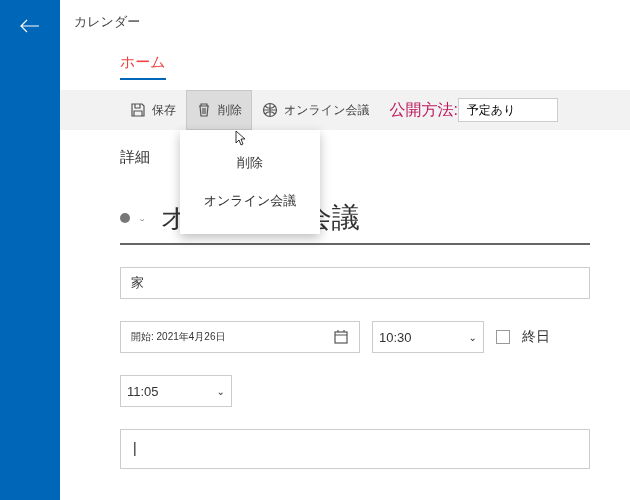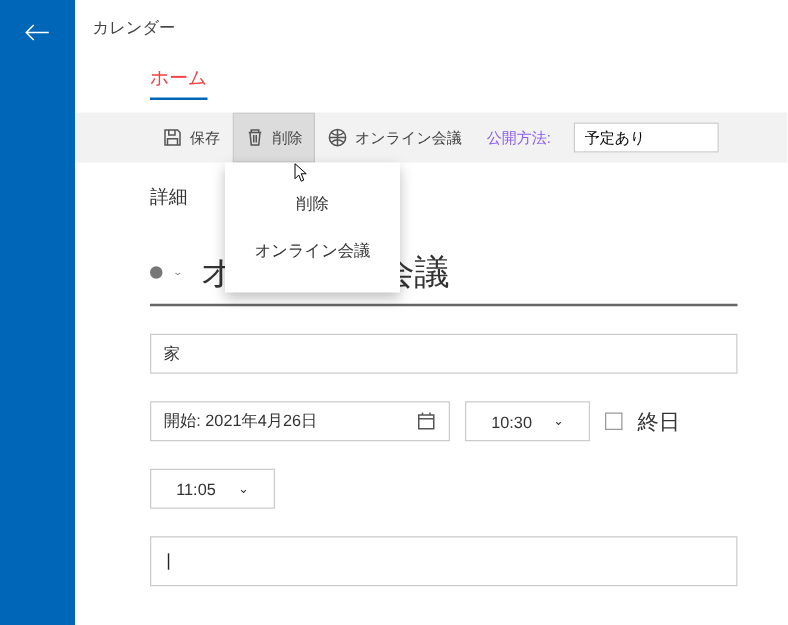--- a/index.html
+++ b/index.html
@@ -7,38 +7,38 @@
   .sidebar { width: 60px; background: #0067B8; flex-shrink: 0; padding-top: 18px; display:flex; justify-content:center; }
   .back-arrow { color:#fff; font-size:18px; line-height:1; }
   .main { flex:1; display:flex; flex-direction:column; }
   .title-row { padding: 13px 30px 0 14px; font-size:13px; color:#444; }
   .tabs { padding: 22px 0 0 60px; }
   .tab { font-size:15px; color:#ef4444; padding-bottom:6px; border-bottom:2px solid #0067B8; display:inline-block; }
   .toolbar { margin-top:10px; background:#F2F2F2; height:40px; display:flex; align-items:center; padding-left:60px; position:relative;text-align:center; }
   .tbtn { display:flex; align-items:center; gap:6px; height:40px; padding:0 10px; font-size:12px; color:#444; }
   .tbtn.pressed { background:#DCDCDC; box-shadow: inset 0 0 0 1px #c8c8c8; }
   .icon-slot { width:16px; height:16px; display:flex; align-items:center; justify-content:center; }
-  .pubmethod-label { font-size:12px; color:#8b5cf6; margin-left:10px; margin-right:18px; }
-  .pubmethod-field { background:#fff; border:1px solid #ccc; height:24px; font-size:12px; padding:0 8px; width:116px; display:flex; align-items:center; }
+  .pubmethod-label { font-size:16px; color:#be185d; margin-left:10px; margin-right:0; }
+  .pubmethod-field { background:#fff; border:1px solid #ccc; height:24px; font-size:12px; padding:0 8px; width:100px; display:flex; align-items:center; }
   
   .menu { position:absolute; top:40px; left:120px; width:140px; background:#fff; box-shadow:0 4px 10px rgba(0,0,0,.25); padding:14px 0; }
   .menu-item { font-size:13px; color:#333; padding:10px 18px; }
   
   .content { padding: 18px 40px 0 60px; display:flex; flex-direction:column; gap:22px; }
   .details-hdr { font-size:15px; color:#333; }
   .title-row2 { display:flex; align-items:center; border-bottom:2px solid #666; padding-bottom:6px; margin-top:10px; }
   .dot { width:10px; height:10px; border-radius:50%; background:#777; margin-right:8px; }
   .chev { font-size:10px; color:#777; margin-right:14px; transform:scaleY(.7); }
   .event-title { font-size:28px; color:#333; font-weight:300; flex:1; }
   .loc-input { border:1px solid #ccc; height:32px; font-size:13px; padding:0 10px; color:#333; display:flex; align-items:center; }
   .dt-row { display:flex; align-items:center; gap:12px; }
-  .dt-box { border:1px solid #ccc; height:32px; width:240px; display:flex; align-items:center; padding:0 10px; font-size:13px; color:#333; justify-content:space-between; }
-  .time-box { border:1px solid #ccc; height:32px; width:100px; display:flex; align-items:center; justify-content:space-between; padding:0 20px; font-size:13px; color:#333; }
+  .dt-box { border:1px solid #ccc; height:32px; width:240px; display:flex; align-items:center; padding:0 10px; font-size:10px; color:#333; justify-content:space-between; }
+  .time-box { border:1px solid #ccc; height:32px; width:112px; display:flex; align-items:center; justify-content:space-between; padding:0 6px; font-size:13px; color:#333; }
   .check { width:14px; height:14px; border:1px solid #999; }
-  .allday-label { font-size:17px; color:#333; }
+  .allday-label { font-size:14px; color:#333; }
   .desc-box { border:1px solid #ccc; height:40px; padding:10px 12px; font-size:14px; color:#222; }
   svg { stroke:#555; stroke-width:1.2; fill:none; }
   .cursor { position:absolute; top:40px; left:175px; pointer-events:none; }
 </style>
 </head>
 <body>
 
 <div class="sidebar">
   <div class="back-arrow">
     <svg width="20" height="14" viewBox="0 0 20 14" style="stroke:#fff;">

